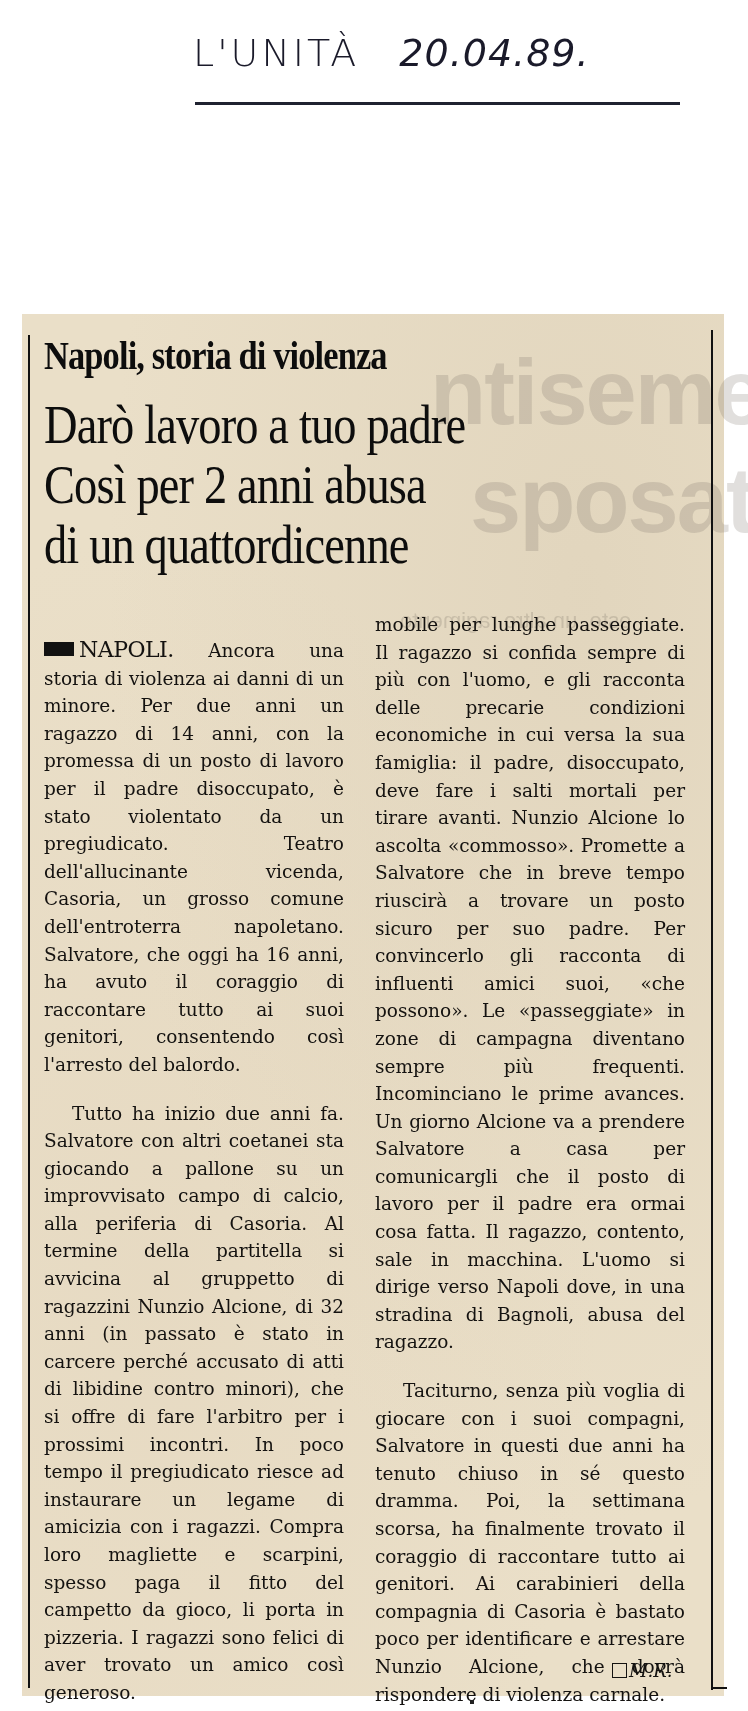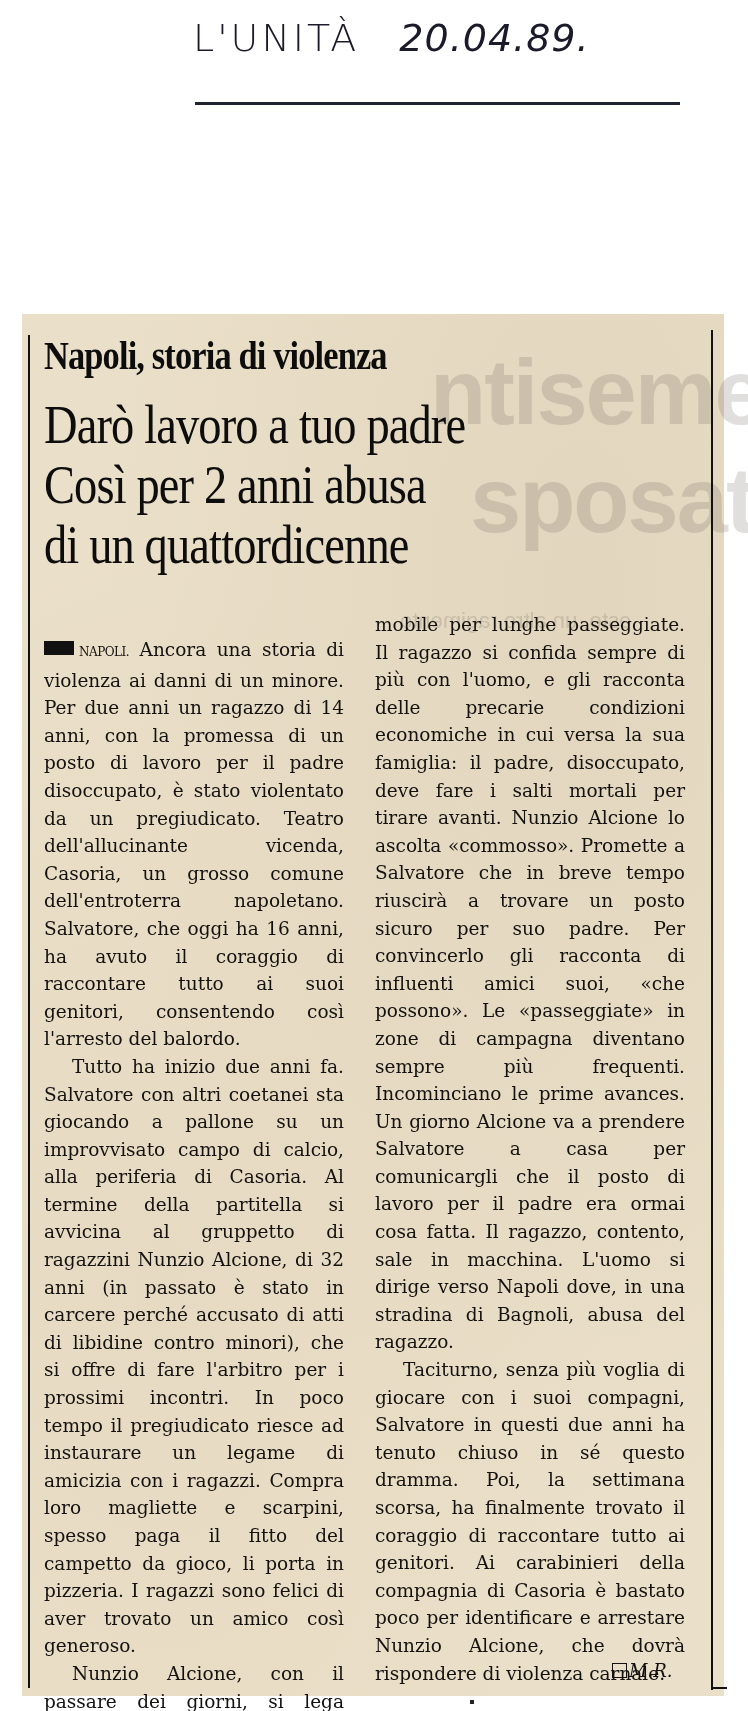--- a/index.html
+++ b/index.html
@@ -4,21 +4,21 @@
   <style>
     html, body { margin: 0; padding: 0; }
     body {
       width: 748px; height: 1711px;
       background: #ffffff;
       position: relative;
       overflow: hidden;
     }
     .handwritten {
       position: absolute;
-      left: 193px; top: 16px;
+      left: 193px; top: 31px;
       font-family: "DejaVu Sans", sans-serif;
       font-size: 38px;
       font-weight: 300;
       color: #1a1a2a;
       letter-spacing: 3px;
       white-space: nowrap;
     }
     .handwritten .date {
       margin-left: 40px;
       font-style: italic;
@@ -88,29 +88,29 @@
       font-family: "DejaVu Serif", serif;
       font-size: 18.5px;
       line-height: 27.6px;
       color: #141210;
       text-align: justify;
       hyphens: manual;
     }
     .col-left { left: 44px; top: 636px; width: 300px; }
     .col-right { left: 375px; top: 611px; width: 310px; }
     .column p { margin: 0; }
-    .column p.indent { text-indent: 28px; }
+    .column p.indent { text-indent: 28px; margin-top: 21px; }
     .dateline-mark {
       display: inline-block;
       width: 30px; height: 14px;
       background: #111;
       vertical-align: 1px;
       margin-right: 5px;
     }
-    .dateline { font-size: 12px; letter-spacing: -0.5px; }
+    .dateline { font-size: 22px; letter-spacing: -0.5px; }
     .signature {
       position: absolute; left: 612px; top: 1660px;
       font-family: "DejaVu Serif", serif;
       font-style: italic;
       font-size: 18px;
       color: #141210;
     }
     .signature .box {
       display: inline-block;
       width: 13px; height: 13px;

